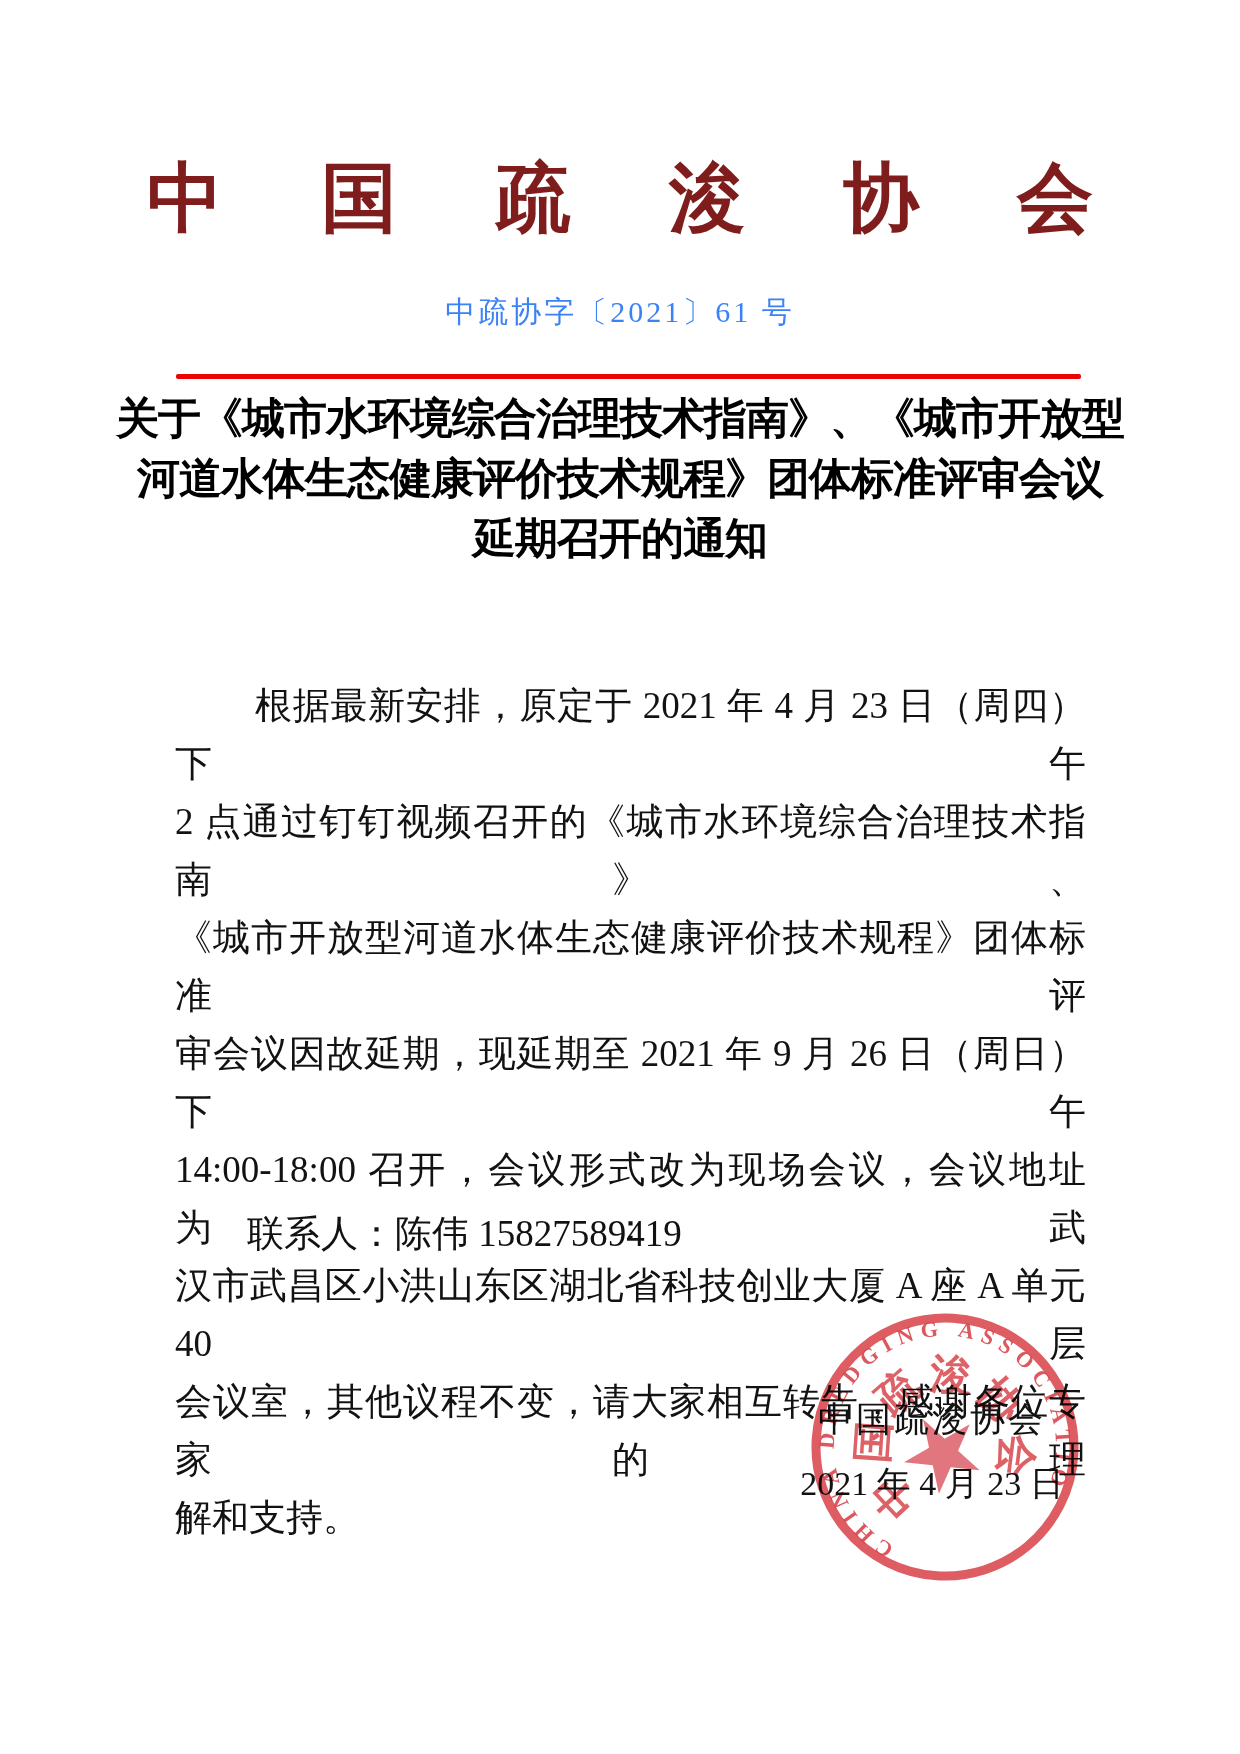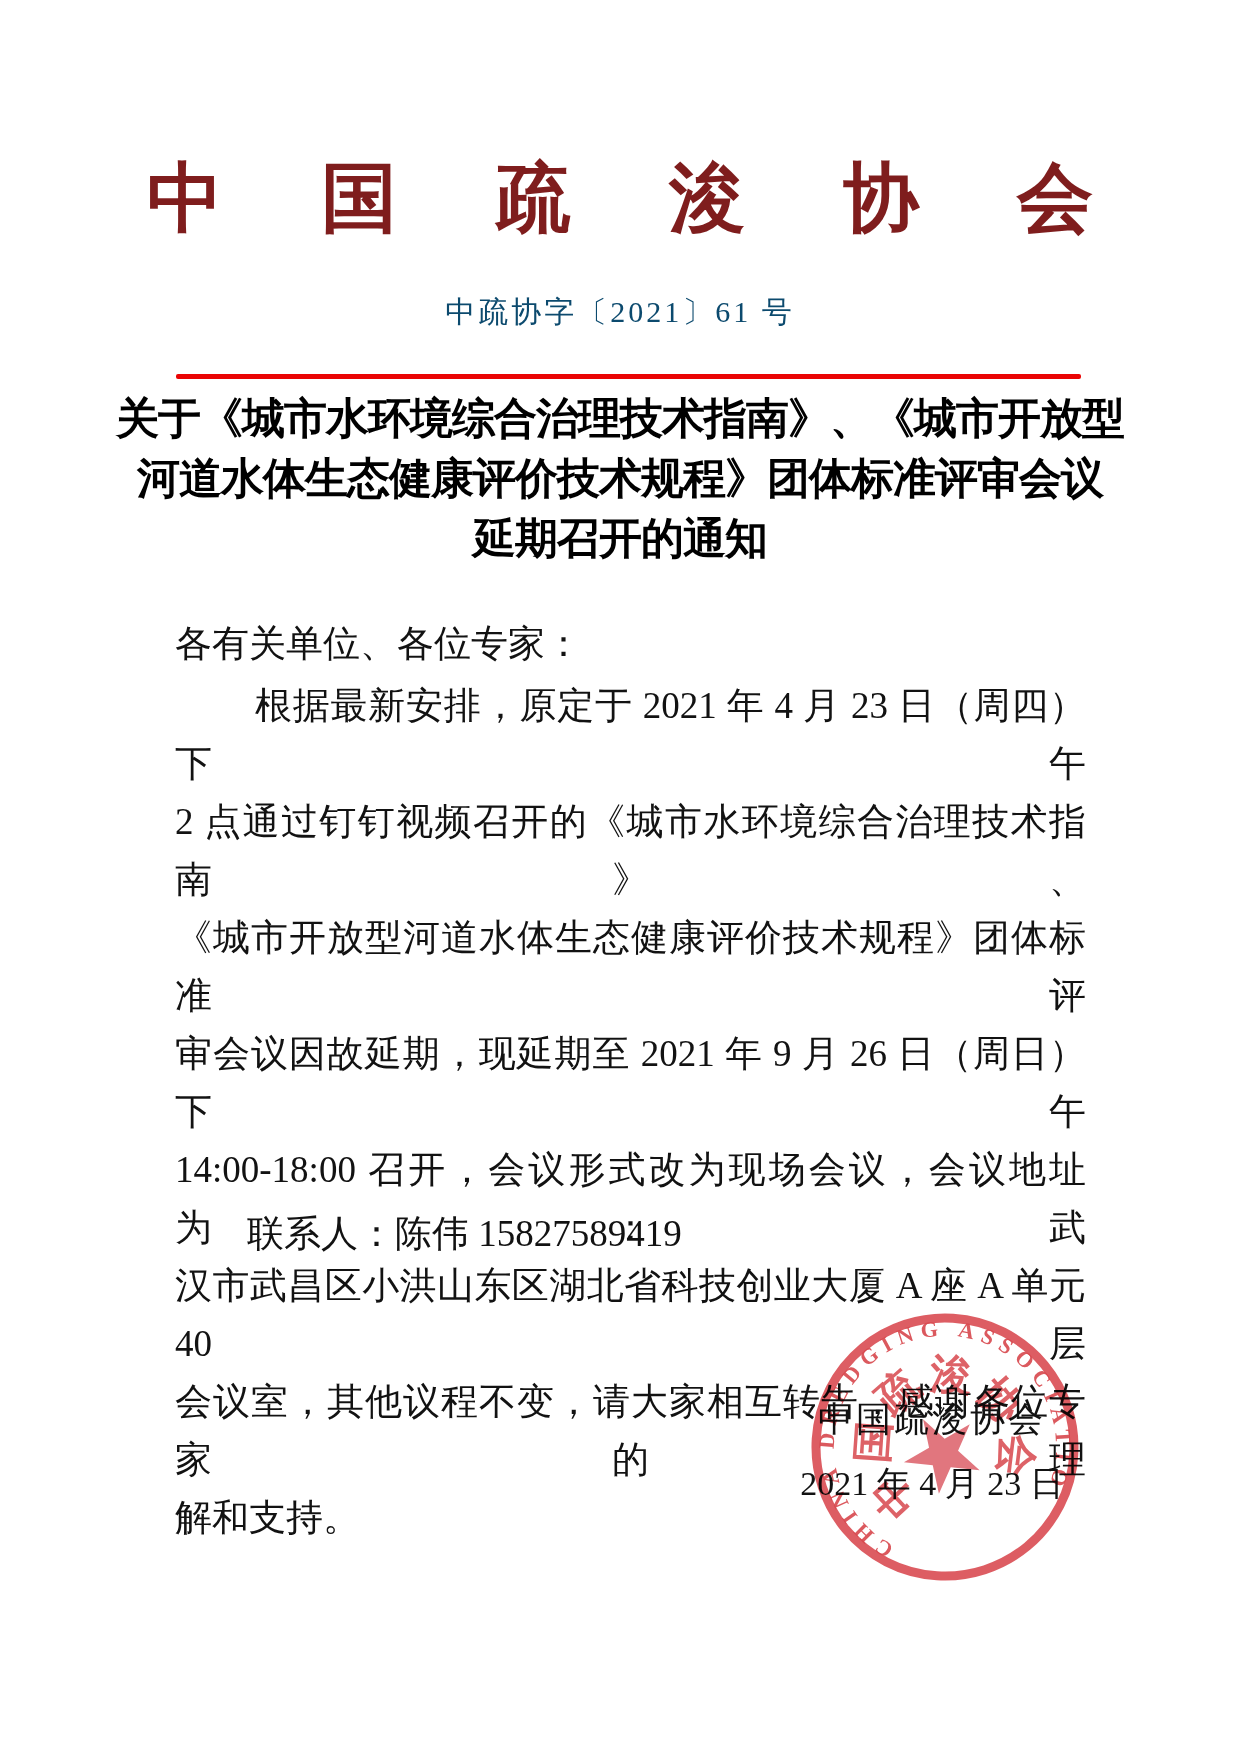--- a/index.html
+++ b/index.html
@@ -20,21 +20,21 @@
     color:#7f1d1d;
     letter-spacing:0.52em;
     text-indent:0.52em;
     white-space:nowrap;
   }
   .doc-number{
     position:absolute;top:292px;left:0;right:0;
     text-align:center;
     font-size:30px;
     letter-spacing:3px;
-    color:#0c4a6e;
+    color:#3b82f6;
   }
   .red-rule{
     position:absolute;top:374px;left:176px;
     width:905px;height:5px;
     background:#ea0404;
     border-radius:2px;
   }
   .title-block{
     position:absolute;top:388px;left:0;right:0;
     text-align:center;
@@ -97,21 +97,20 @@
   <div class="doc-number">中疏协字〔2021〕61 号</div>
 
   <div class="red-rule"></div>
 
   <div class="title-block">
     <div class="title-line">关于《城市水环境综合治理技术指南》、《城市开放型</div>
     <div class="title-line">河道水体生态健康评价技术规程》团体标准评审会议</div>
     <div class="title-line">延期召开的通知</div>
   </div>
 
-  <div class="greeting">各有关单位、各位专家：</div>
 
   <div class="body-block">
     <div class="body-line first">根据最新安排，原定于 2021 年 4 月 23 日（周四）下午</div>
     <div class="body-line">2 点通过钉钉视频召开的《城市水环境综合治理技术指南》、</div>
     <div class="body-line">《城市开放型河道水体生态健康评价技术规程》团体标准评</div>
     <div class="body-line">审会议因故延期，现延期至 2021 年 9 月 26 日（周日）下午</div>
     <div class="body-line">14:00-18:00 召开，会议形式改为现场会议，会议地址为：武</div>
     <div class="body-line">汉市武昌区小洪山东区湖北省科技创业大厦 A 座 A 单元 40 层</div>
     <div class="body-line">会议室，其他议程不变，请大家相互转告，感谢各位专家的理</div>
     <div class="body-line last">解和支持。</div>

